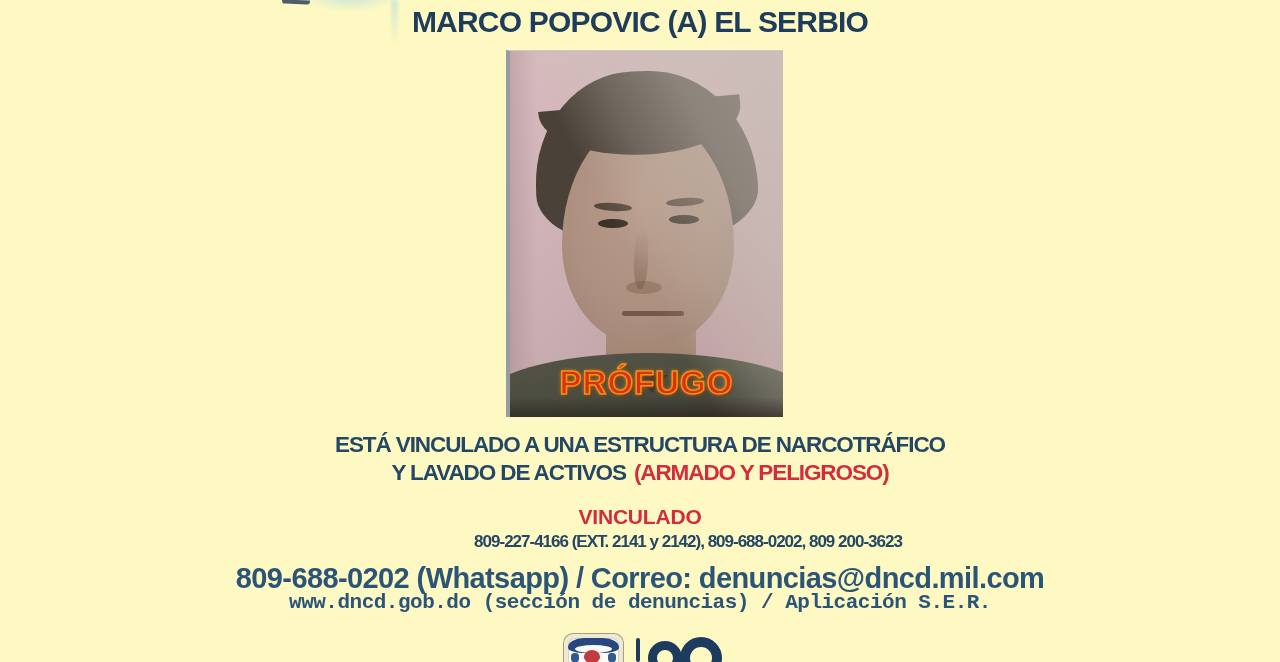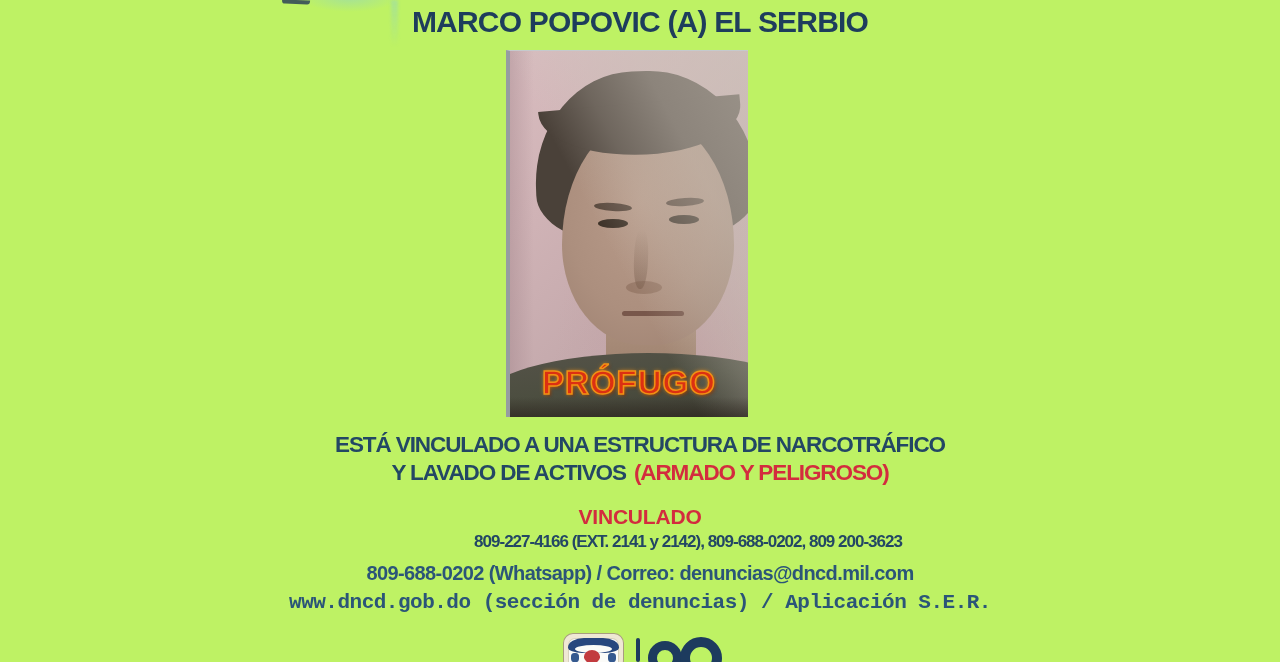--- a/index.html
+++ b/index.html
@@ -1,30 +1,30 @@
 <!DOCTYPE html>
 <html><head>
 <meta charset="utf-8">
 <style>
   html,body{margin:0;padding:0;background:#ffffff;}
   body{width:1280px;height:662px;overflow:hidden;font-family:"Liberation Sans",sans-serif;-webkit-font-smoothing:antialiased;}
-  #poster{position:relative;width:1280px;height:662px;background:#bef264;overflow:hidden;}
+  #poster{position:relative;width:1280px;height:662px;background:#fef9c3;overflow:hidden;}
 
   .absline{position:absolute;left:0;width:100%;text-align:center;font-weight:bold;white-space:nowrap;}
 
   
   .title{top:5px;font-size:30px;letter-spacing:-0.8px;color:#1e3d5c;}
 
   
   .artifact-dash{position:absolute;left:282px;top:0;width:28px;height:4px;background:#2e4257;opacity:.85;border-radius:0 0 3px 3px;transform:rotate(2deg);}
   .artifact-cyan1{position:absolute;left:302px;top:-2px;width:96px;height:14px;background:radial-gradient(ellipse at 50% 0%, rgba(125,200,235,.38), rgba(125,200,235,0) 70%);}
   .artifact-cyan2{position:absolute;left:391px;top:0;width:7px;height:46px;background:linear-gradient(rgba(125,200,235,.33), rgba(125,200,235,0));filter:blur(1.5px);}
 
   
-  .photo{position:absolute;left:506px;top:50px;width:242px;height:367px;box-sizing:border-box;
+  .photo{position:absolute;left:506px;top:50px;width:277px;height:367px;box-sizing:border-box;
          border-left:4px solid #969da1;border-top:1px solid #c5cacd;overflow:hidden;}
   .p-bg{position:absolute;inset:0;
         background:
           radial-gradient(ellipse at 85% 85%, rgba(190,150,150,.35), transparent 55%),
           linear-gradient(to right, rgba(140,110,118,.28), transparent 10%),
           linear-gradient(135deg,#d8bcbf 0%,#d0b3b6 30%,#c5aaad 60%,#bda2a6 100%);}
   .hair{position:absolute;left:25px;top:20px;width:222px;height:172px;background:#4a4139;
         border-radius:48% 52% 42% 42% / 70% 75% 32% 32%;transform:rotate(-2deg);}
   .face{position:absolute;left:52px;top:66px;width:172px;height:228px;z-index:3;
         background:radial-gradient(ellipse at 45% 38%, #b89b8a 0%, #ac8f7e 55%, #9a7e6e 100%);
@@ -54,21 +54,21 @@
            font-size:33px;font-weight:bold;letter-spacing:1px;color:#dc3012;
            -webkit-text-stroke:1.5px #f29114;
            text-shadow:0 0 4px rgba(255,150,20,.9), 2px 2px 3px rgba(110,25,0,.55);}
 
   
   .desc1{top:432px;font-size:22.5px;letter-spacing:-1.1px;color:#234764;}
   .desc2{top:460px;font-size:22.5px;letter-spacing:-1.1px;color:#234764;}
   .desc2 .hl{color:#d32c3e;margin-left:8px;}
   .contacts-h{top:505px;font-size:21px;letter-spacing:-0.2px;color:#d32c3e;}
   .phones{top:532px;font-size:17px;letter-spacing:-1px;color:#234764;margin-left:48px;}
-  .whats{top:562px;font-size:20px;letter-spacing:-0.6px;color:#2b5578;}
+  .whats{top:562px;font-size:29px;letter-spacing:-0.6px;color:#2b5578;}
   .web{top:591px;font-size:21px;letter-spacing:-0.5px;color:#2b5578;font-family:Liberation Mono, monospace;}
 
   
   .shield{position:absolute;left:563px;top:633px;width:61px;height:64px;background:#efe8d4;
           border:1px solid #a89d7f;border-radius:10px 10px 46% 46% / 10px 10px 60% 60%;box-sizing:border-box;}
   .shield-inner{position:absolute;inset:4px;background:#fbfbf8;border:1px solid #d8d2bd;
                 border-radius:7px 7px 46% 46% / 7px 7px 58% 58%;}
   .shield-arc{position:absolute;left:4px;right:4px;top:4px;height:15px;background:#27477e;
               border-radius:50% 50% 45% 45% / 100% 100% 60% 60%;}
   .shield-arc-hole{position:absolute;left:11px;right:11px;top:11px;height:8px;background:#fbfbf8;border-radius:50%;}

